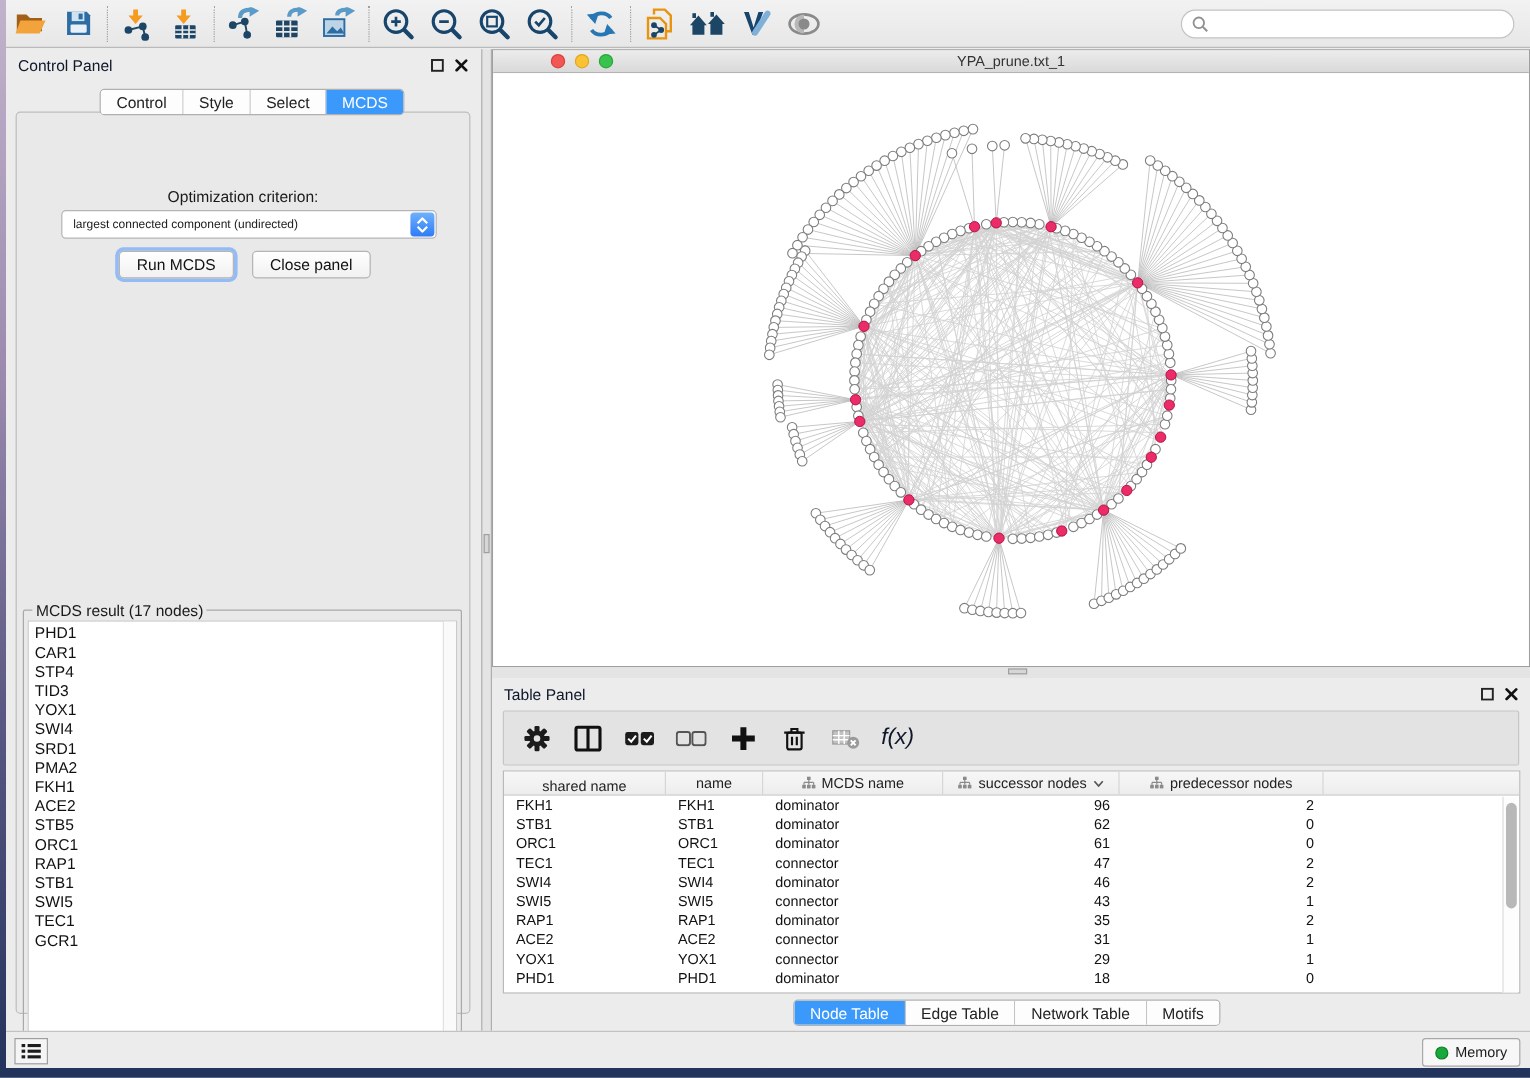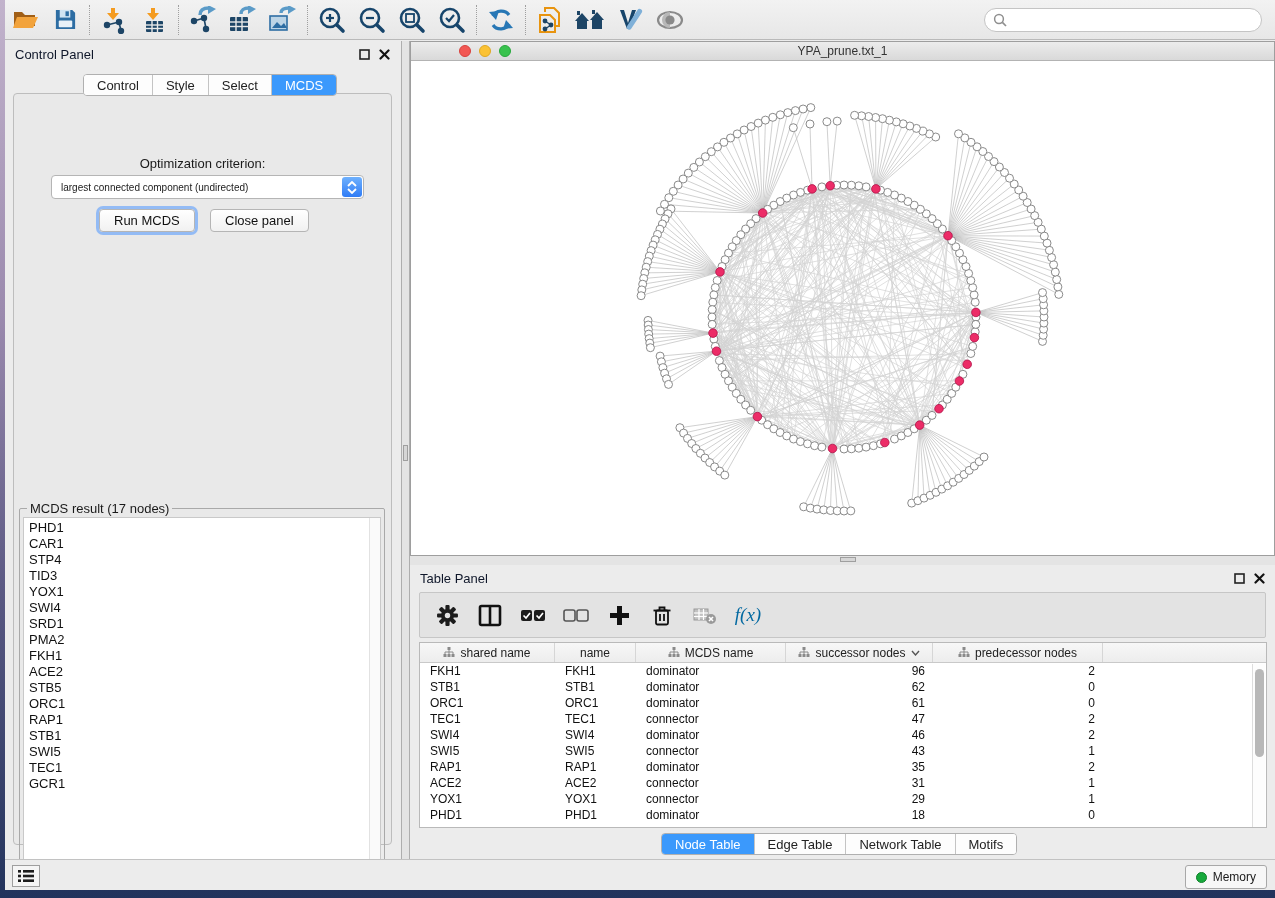--- a/index.html
+++ b/index.html
@@ -74,21 +74,21 @@
   .light { width:12px; height:12px; border-radius:50%; }
   .net-title { position:absolute; left:0; width:100%; text-align:center; font-size:12px; color:#333; }
   .net-canvas { position:absolute; left:0; top:19px; width:863px; height:494px; background:#fff; }
 
   
   .table-panel { position:absolute; left:405px; top:565px; width:865px; height:293px; background:#ececec; }
   .tp-toolbar { position:absolute; left:9px; top:27px; width:847px; height:46px; background:#e3e3e3;
                 border:1px solid #c6c6c6; border-radius:2px; display:flex; align-items:center; gap:17px;
                 padding-left:14px; }
   .tp-tool { display:flex; align-items:center; justify-content:center; width:26px; height:26px; }
-  .fx { font-family:Liberation Serif, serif; font-style:italic; color:#0369a1; font-size:19px; }
+  .fx { font-family:Liberation Sans, sans-serif; font-style:italic; color:#0f172a; font-size:19px; }
   .tp-table { position:absolute; left:9px; top:77px; width:848px; height:186px; background:#fff;
               border:1px solid #b9b9b9; overflow:hidden; }
   .tp-header { display:flex; height:20px; background:linear-gradient(#f7f7f7,#ededed);
                border-bottom:1px solid #c9c9c9; }
   .th { display:flex; align-items:center; justify-content:center; gap:5px; font-size:12px; color:#222;
         border-right:1px solid #d6d6d6; position:relative; }
   .tp-row { display:flex; height:16px; }
   .td { font-size:12px; color:#111; overflow:hidden; white-space:nowrap; line-height:16px; }
   .td.num { text-align:right; }
   .tp-scroll { position:absolute; right:1px; top:21px; width:13px; height:164px; background:#fdfdfd;
@@ -1202,21 +1202,21 @@
               <g stroke="#fff" stroke-width="1.6">
                 <line x1="16" y1="12" x2="20" y2="16"></line>
                 <line x1="20" y1="12" x2="16" y2="16"></line>
               </g>
             </svg>
       </span>
       <span class="tp-tool fx">f(x)</span>
     </div>
     <div class="tp-table">
       <div class="tp-header" id="tp-header">
-            <div class="th" style="width: 135px;">
+            <div class="th" style="width: 135px; flex-direction: column;">
               <svg width="12" height="11" viewBox="0 0 12 11">
                 <g fill="#8a8a8a">
                   <rect x="4.5" y="0" width="3" height="3"></rect>
                   <rect x="0.5" y="7" width="3" height="3"></rect>
                   <rect x="4.5" y="7" width="3" height="3"></rect>
                   <rect x="8.5" y="7" width="3" height="3"></rect>
                 </g>
                 <g stroke="#8a8a8a" stroke-width="1">
                   <line x1="6" y1="3" x2="6" y2="5"></line>
                   <line x1="2" y1="5" x2="10" y2="5"></line>

